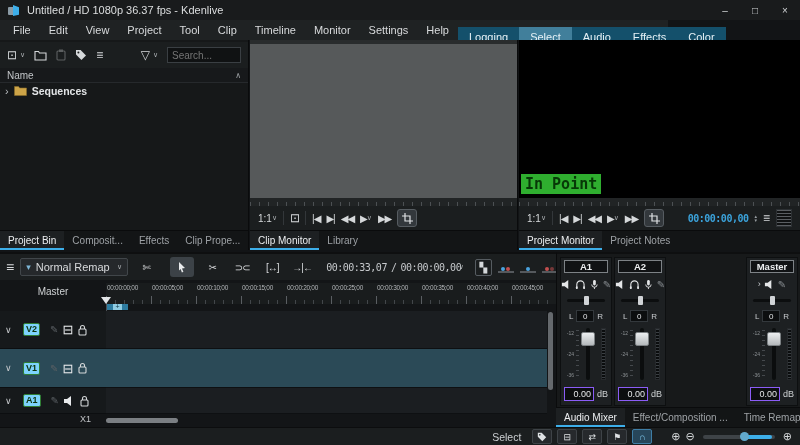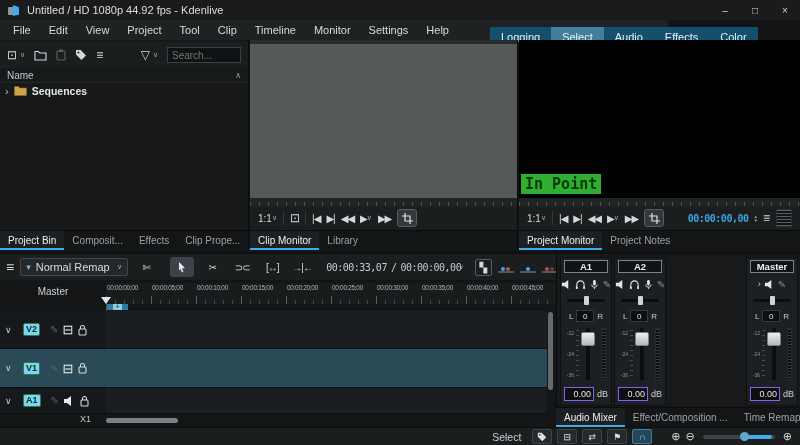--- a/index.html
+++ b/index.html
@@ -9,21 +9,21 @@
 
   
   #titlebar { position:absolute; top:0; left:0; width:800px; height:20px; background:#191b1c;
               display:flex; align-items:center; padding-left:7px; gap:7px; }
   #titlebar .title { font-size:11px; color:#dcdedf; }
   .win-btns { margin-left:auto; display:flex; height:100%; }
   .win-btn { width:30px; display:flex; align-items:center; justify-content:center;
              font-size:10px; color:#cfd2d4; }
 
   
-  #menubar { position:absolute; top:20px; left:0; width:668px; height:20px; background:#1f2223; display:flex;gap:32px; }
+  #menubar { position:absolute; top:20px; left:0; width:668px; height:20px; background:#1f2223; display:flex; }
   .menus { display:flex; padding-left:4px; }
   .menu-item { padding:0 9px; line-height:20px; color:#d8dadc; }
   .ws-tabs { margin-left:auto; display:flex;margin-top:7px; }
   .ws-tab { padding:0 11px; line-height:20px; color:#e6f1f6; background:#14506b; }
   .ws-tab.active { background:#417f9b; }
 
   
   #main { position:absolute; top:40px; left:0; width:800px; height:210px; }
   .dock { position:absolute; top:0; height:210px; background:#161819; }
   #bin { left:0; width:249px; border-right:1px solid #0a0b0c; }
@@ -169,21 +169,21 @@
   svg { display:block; }
 </style>
 </head>
 <body>
 
 <div id="titlebar">
   <svg width="13" height="13" viewBox="0 0 13 13">
     <rect x="1" y="3" width="7" height="8" rx="1" fill="#8a9aa5"></rect>
     <path d="M6 1l6 2.2v7.6L6 12z" fill="#3daee9"></path>
   </svg>
-  <span class="title">Untitled / HD 1080p 44.92 fps - Kdenlive</span>
+  <span class="title">Untitled / HD 1080p 36.37 fps - Kdenlive</span>
   <div class="win-btns">
     <span class="win-btn">–</span>
     <span class="win-btn">□</span>
     <span class="win-btn">×</span>
   </div>
 </div>
 
 <div id="menubar">
   <div class="menus">
     <span class="menu-item">File</span>

